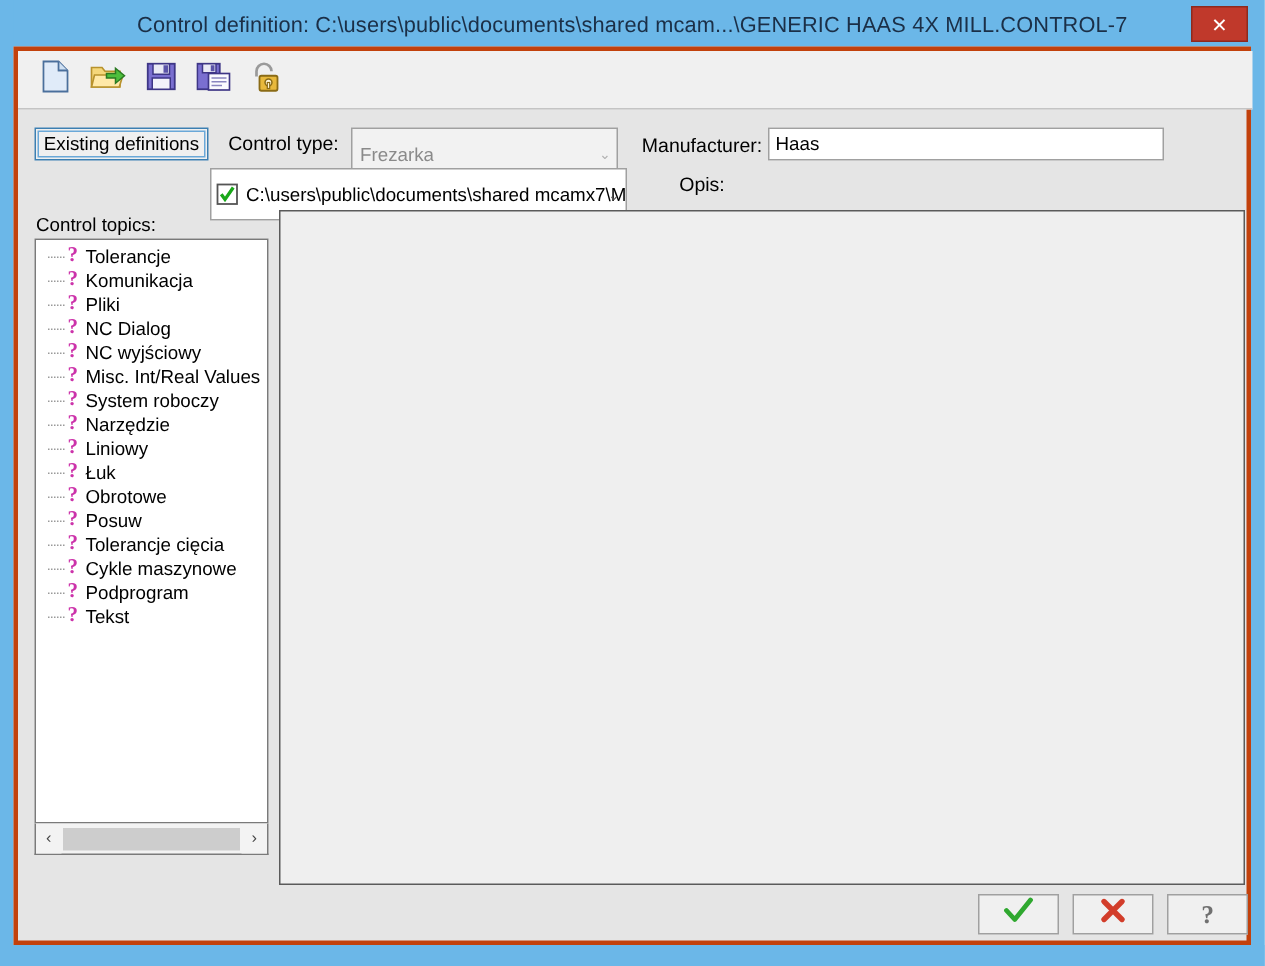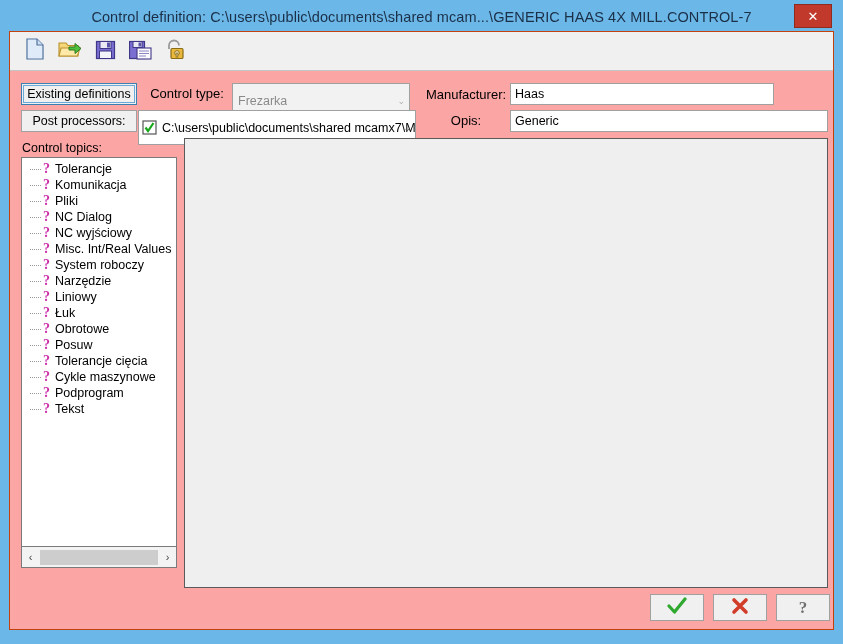--- a/index.html
+++ b/index.html
@@ -50,22 +50,22 @@
     font-size: 13px;
     display: flex; align-items: center; justify-content: center;
     cursor: pointer;
   }
 
   
   #client {
     position: absolute;
     left: 9px; top: 31px;
     width: 825px; height: 599px;
-    background: #fca5a5;
-    border: 1px solid #c2410c;
+    background: #e5e5e5;
+    border: 3px solid #c2410c;
   }
 
   
   #toolbar {
     position: absolute;
     left: 0; top: 0;
     width: 823px; height: 39px;
     background: #f0f0f0;
     border-bottom: 1px solid #c4c4c4;
     display: flex;
@@ -328,21 +328,20 @@
             <rect x="7" y="10.5" width="12" height="10" rx="1.3" fill="#e8b93c" stroke="#8a6b16" stroke-width="1.2"></rect>
             <circle cx="13" cy="15" r="2.3" fill="#fff6da" stroke="#8a6b16" stroke-width="1"></circle>
             <rect x="12.2" y="15" width="1.6" height="4" fill="#fff6da" stroke="#8a6b16" stroke-width="0.8"></rect>
           </svg>
         </span>
       </div>
     </div>
 
     <div class="ctl-button" id="existing-definitions-btn">Existing definitions</div>
 
-    <div class="ctl-button" id="post-processors-btn">Post processors:</div>
 
     <div class="field-label" id="label-control-type">Control type:</div>
 
     <div class="combo" id="combo-control-type">
       <span class="combo-text">Frezarka</span>
       <span class="combo-arrow">⌄</span>
     </div>
 
     <div class="combo" id="combo-post">
       <span style="display:flex;align-items:center;margin-right:5px;">
@@ -354,21 +353,20 @@
       <span class="combo-text">C:\users\public\documents\shared mcamx7\MILL</span>
       <span class="combo-arrow">⌄</span>
     </div>
 
     <div class="field-label" id="label-manufacturer">Manufacturer:</div>
 
     <div class="textfield" id="field-manufacturer">Haas</div>
 
     <div class="field-label" id="label-opis">Opis:</div>
 
-    <div class="textfield" id="field-opis">Generic</div>
 
     <div id="topics-caption">Control topics:</div>
 
     <div id="tree-panel">
       <div id="tree-list">
           <div class="tree-row">
             <span class="tree-dash"></span>
             <span class="qmark" style="color: rgb(204, 51, 170);">?</span>
             <span class="tree-label">Tolerancje</span>
           </div>

